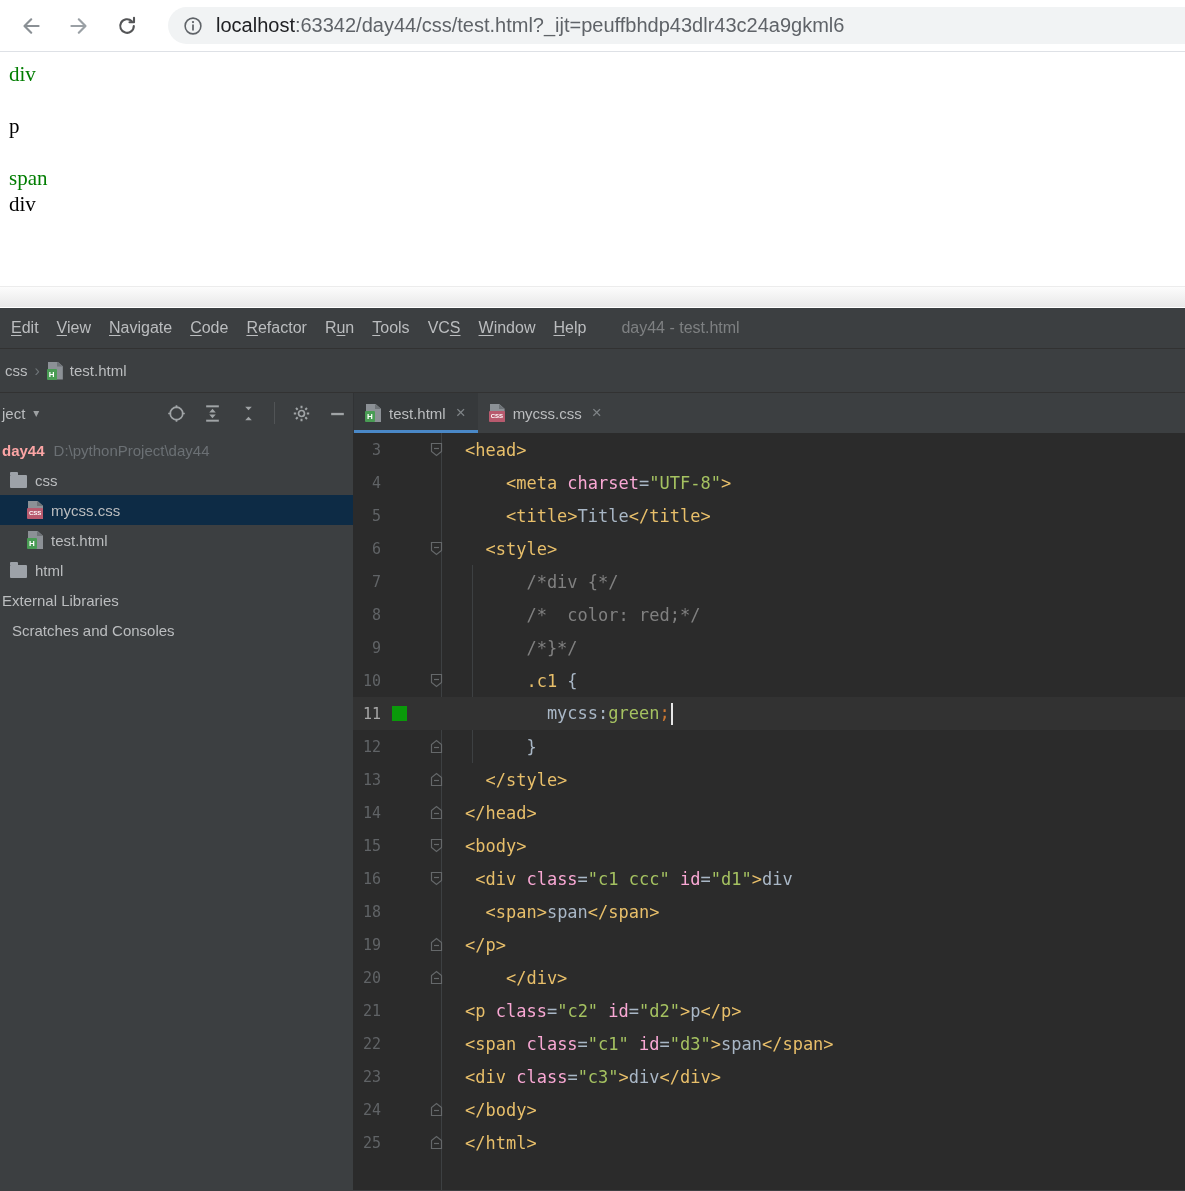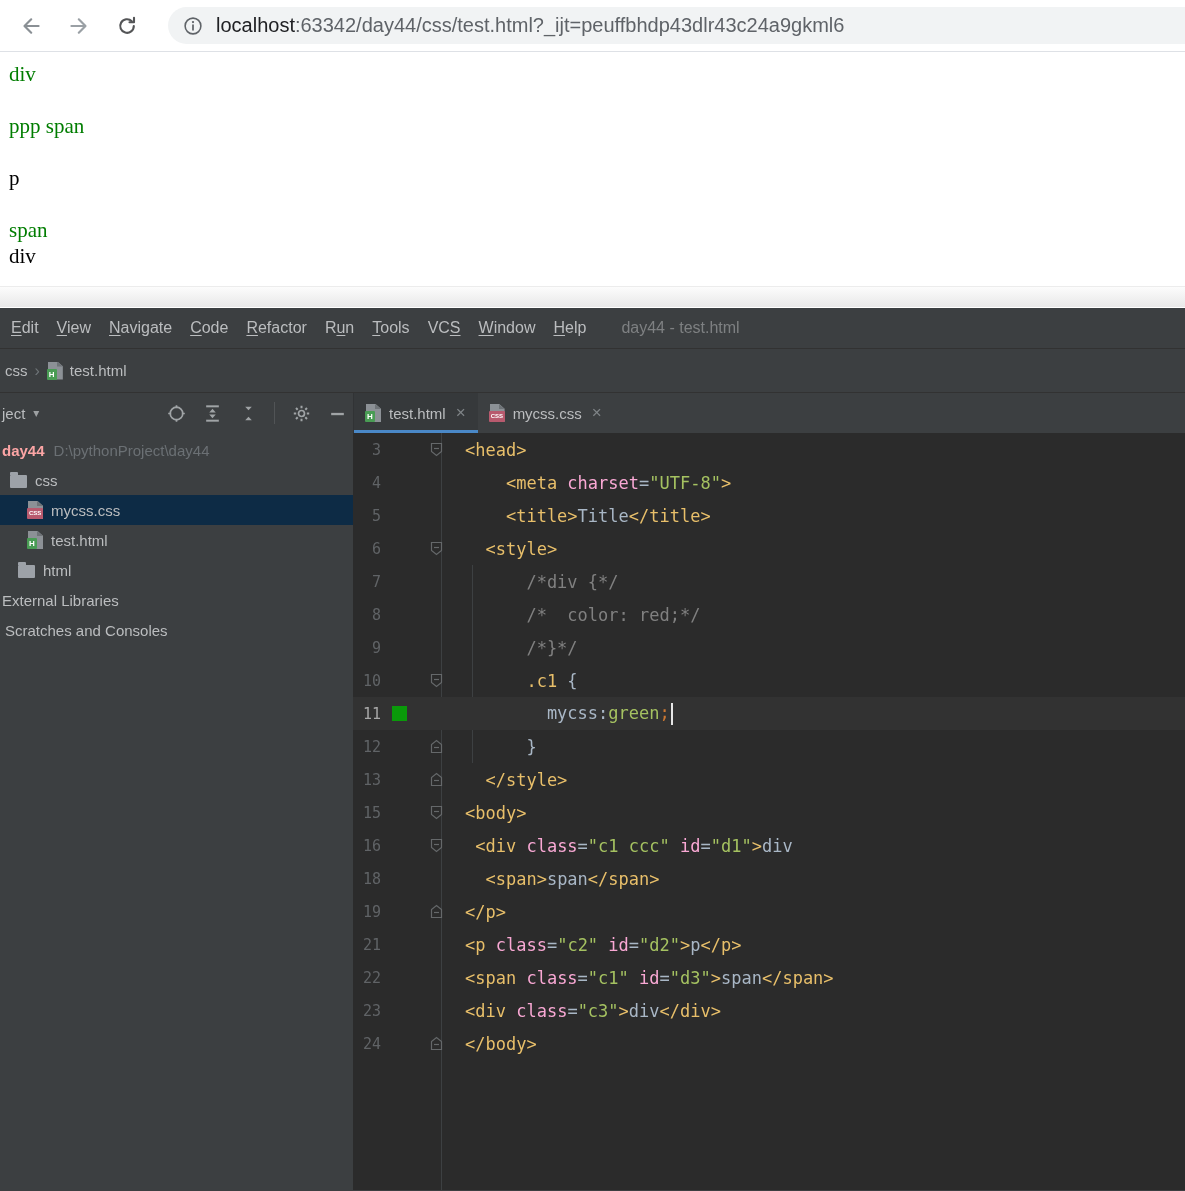--- a/index.html
+++ b/index.html
@@ -114,21 +114,20 @@
               <circle cx="12" cy="12" r="8.6" fill="none" stroke="#5F6368" stroke-width="1.7"></circle>
               <path d="M12 11v5.2" stroke="#5F6368" stroke-width="1.9" stroke-linecap="round"></path>
               <circle cx="12" cy="7.7" r="1.25" fill="#5F6368"></circle>
             </svg>
         </span>
         <span class="url-text"><span class="host">localhost</span><span>:63342/day44/css/test.html?_ijt=peuffbhdp43dlr43c24a9gkml6</span></span>
       </div>
     </div>
     <div class="b-content" id="b-content">
         <div class="b-line green nogap">div</div>
-        <div class="b-line green">ppp span</div>
         <div class="b-line black">p</div>
         <div class="b-line green">span</div>
         <div class="b-line black nogap">div</div>
       </div>
     <div class="b-strip"></div>
   </div>
 
   <div class="ide">
 
     <div class="menu-bar">
@@ -249,30 +248,30 @@
           <div class="tree-row" style="padding-left: 28px;">
             <span class="tree-icon-slot">
               <span class="ficon html">
                 <span class="page"></span>
                 <span class="corner"></span>
                 <span class="tag">H</span>
               </span>
             </span>
             <span class="tree-label">test.html</span>
           </div>
-          <div class="tree-row" style="padding-left: 18px;">
+          <div class="tree-row" style="padding-left: 10px;">
             <span class="tree-icon-slot">
               <span class="folder-icon"></span>
             </span>
             <span class="tree-label">html</span>
           </div>
           <div class="tree-row" style="padding-left: 2px;">
             <span class="tree-label">External Libraries</span>
           </div>
-          <div class="tree-row" style="padding-left: 5px;">
+          <div class="tree-row" style="padding-left: 12px;">
             <span class="tree-label">Scratches and Consoles</span>
           </div>
         </div>
       <div class="editor" id="editor">
         <div class="fold-guide"></div>
         <div class="indent-guide" style="top:132px; height:198px;"></div>
       <div class="code-line"><span class="ln">3</span><span class="markcol"></span><span class="foldcol"><span style="display: flex;"><svg width="13" height="15" viewBox="0 0 13 15">
                   <path d="M1.5 1.5H11.5V9.5L6.5 13.5L1.5 9.5Z" fill="#2B2B2B" stroke="#65686A" stroke-width="1.2"></path>
                   <path d="M4 6.5H9" stroke="#65686A" stroke-width="1.2"></path>
                 </svg></span></span><span class="code-text"><span class="tk-t">&lt;head&gt;</span></span></div>
@@ -291,37 +290,49 @@
                 </svg></span></span><span class="code-text"><span class="tk-t">      .c1</span><span class="tk-x"> {</span></span></div>
           <div class="code-line current"><span class="ln">11</span><span class="markcol"><span class="color-square" style="background: rgb(10, 154, 10);"></span></span><span class="foldcol"></span><span class="code-text"><span class="tk-x">        mycss:</span><span class="tk-v">green</span><span class="tk-o">;</span><span class="caret"></span></span></div>
           <div class="code-line"><span class="ln">12</span><span class="markcol"></span><span class="foldcol"><span style="display: flex;"><svg width="13" height="15" viewBox="0 0 13 15">
                   <path d="M1.5 13.5H11.5V5.5L6.5 1.5L1.5 5.5Z" fill="#2B2B2B" stroke="#65686A" stroke-width="1.2"></path>
                   <path d="M4 8.5H9" stroke="#65686A" stroke-width="1.2"></path>
                 </svg></span></span><span class="code-text"><span class="tk-x">      }</span></span></div>
           <div class="code-line"><span class="ln">13</span><span class="markcol"></span><span class="foldcol"><span style="display: flex;"><svg width="13" height="15" viewBox="0 0 13 15">
                   <path d="M1.5 13.5H11.5V5.5L6.5 1.5L1.5 5.5Z" fill="#2B2B2B" stroke="#65686A" stroke-width="1.2"></path>
                   <path d="M4 8.5H9" stroke="#65686A" stroke-width="1.2"></path>
                 </svg></span></span><span class="code-text"><span class="tk-t">  &lt;/style&gt;</span></span></div>
+          <div class="code-line"><span class="ln">14</span><span class="markcol"></span><span class="foldcol"><span style="display: flex;"><svg width="13" height="15" viewBox="0 0 13 15">
+                  <path d="M1.5 13.5H11.5V5.5L6.5 1.5L1.5 5.5Z" fill="#2B2B2B" stroke="#65686A" stroke-width="1.2"></path>
+                  <path d="M4 8.5H9" stroke="#65686A" stroke-width="1.2"></path>
+                </svg></span></span><span class="code-text"><span class="tk-t">&lt;/head&gt;</span></span></div>
           <div class="code-line"><span class="ln">15</span><span class="markcol"></span><span class="foldcol"><span style="display: flex;"><svg width="13" height="15" viewBox="0 0 13 15">
                   <path d="M1.5 1.5H11.5V9.5L6.5 13.5L1.5 9.5Z" fill="#2B2B2B" stroke="#65686A" stroke-width="1.2"></path>
                   <path d="M4 6.5H9" stroke="#65686A" stroke-width="1.2"></path>
                 </svg></span></span><span class="code-text"><span class="tk-t">&lt;body&gt;</span></span></div>
           <div class="code-line"><span class="ln">16</span><span class="markcol"></span><span class="foldcol"><span style="display: flex;"><svg width="13" height="15" viewBox="0 0 13 15">
                   <path d="M1.5 1.5H11.5V9.5L6.5 13.5L1.5 9.5Z" fill="#2B2B2B" stroke="#65686A" stroke-width="1.2"></path>
                   <path d="M4 6.5H9" stroke="#65686A" stroke-width="1.2"></path>
                 </svg></span></span><span class="code-text"><span class="tk-t"> &lt;div </span><span class="tk-a">class</span><span class="tk-x">=</span><span class="tk-v">"c1 ccc"</span><span class="tk-a"> id</span><span class="tk-x">=</span><span class="tk-v">"d1"</span><span class="tk-t">&gt;</span><span class="tk-x">div</span></span></div>
           <div class="code-line"><span class="ln">18</span><span class="markcol"></span><span class="foldcol"></span><span class="code-text"><span class="tk-t">  &lt;span&gt;</span><span class="tk-x">span</span><span class="tk-t">&lt;/span&gt;</span></span></div>
           <div class="code-line"><span class="ln">19</span><span class="markcol"></span><span class="foldcol"><span style="display: flex;"><svg width="13" height="15" viewBox="0 0 13 15">
                   <path d="M1.5 13.5H11.5V5.5L6.5 1.5L1.5 5.5Z" fill="#2B2B2B" stroke="#65686A" stroke-width="1.2"></path>
                   <path d="M4 8.5H9" stroke="#65686A" stroke-width="1.2"></path>
                 </svg></span></span><span class="code-text"><span class="tk-t">&lt;/p&gt;</span></span></div>
+          <div class="code-line"><span class="ln">20</span><span class="markcol"></span><span class="foldcol"><span style="display: flex;"><svg width="13" height="15" viewBox="0 0 13 15">
+                  <path d="M1.5 13.5H11.5V5.5L6.5 1.5L1.5 5.5Z" fill="#2B2B2B" stroke="#65686A" stroke-width="1.2"></path>
+                  <path d="M4 8.5H9" stroke="#65686A" stroke-width="1.2"></path>
+                </svg></span></span><span class="code-text"><span class="tk-t">    &lt;/div&gt;</span></span></div>
           <div class="code-line"><span class="ln">21</span><span class="markcol"></span><span class="foldcol"></span><span class="code-text"><span class="tk-t">&lt;p </span><span class="tk-a">class</span><span class="tk-x">=</span><span class="tk-v">"c2"</span><span class="tk-a"> id</span><span class="tk-x">=</span><span class="tk-v">"d2"</span><span class="tk-t">&gt;</span><span class="tk-x">p</span><span class="tk-t">&lt;/p&gt;</span></span></div>
           <div class="code-line"><span class="ln">22</span><span class="markcol"></span><span class="foldcol"></span><span class="code-text"><span class="tk-t">&lt;span </span><span class="tk-a">class</span><span class="tk-x">=</span><span class="tk-v">"c1"</span><span class="tk-a"> id</span><span class="tk-x">=</span><span class="tk-v">"d3"</span><span class="tk-t">&gt;</span><span class="tk-x">span</span><span class="tk-t">&lt;/span&gt;</span></span></div>
           <div class="code-line"><span class="ln">23</span><span class="markcol"></span><span class="foldcol"></span><span class="code-text"><span class="tk-t">&lt;div </span><span class="tk-a">class</span><span class="tk-x">=</span><span class="tk-v">"c3"</span><span class="tk-t">&gt;</span><span class="tk-x">div</span><span class="tk-t">&lt;/div&gt;</span></span></div>
           <div class="code-line"><span class="ln">24</span><span class="markcol"></span><span class="foldcol"><span style="display: flex;"><svg width="13" height="15" viewBox="0 0 13 15">
                   <path d="M1.5 13.5H11.5V5.5L6.5 1.5L1.5 5.5Z" fill="#2B2B2B" stroke="#65686A" stroke-width="1.2"></path>
                   <path d="M4 8.5H9" stroke="#65686A" stroke-width="1.2"></path>
                 </svg></span></span><span class="code-text"><span class="tk-t">&lt;/body&gt;</span></span></div>
+          <div class="code-line"><span class="ln">25</span><span class="markcol"></span><span class="foldcol"><span style="display: flex;"><svg width="13" height="15" viewBox="0 0 13 15">
+                  <path d="M1.5 13.5H11.5V5.5L6.5 1.5L1.5 5.5Z" fill="#2B2B2B" stroke="#65686A" stroke-width="1.2"></path>
+                  <path d="M4 8.5H9" stroke="#65686A" stroke-width="1.2"></path>
+                </svg></span></span><span class="code-text"><span class="tk-t">&lt;/html&gt;</span></span></div>
         </div>
     </div>
 
   </div>
 </div>
 
 </body></html>

